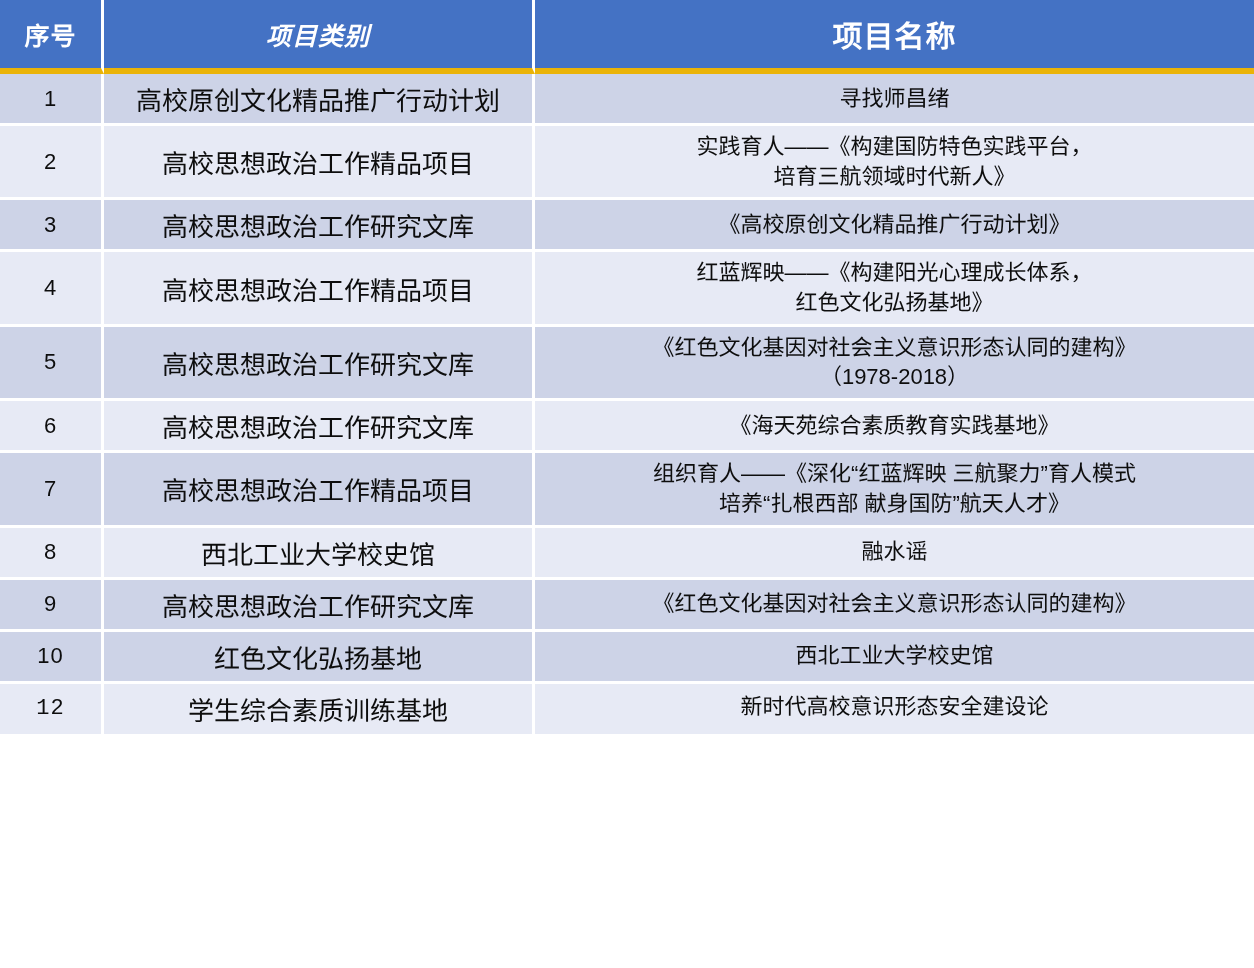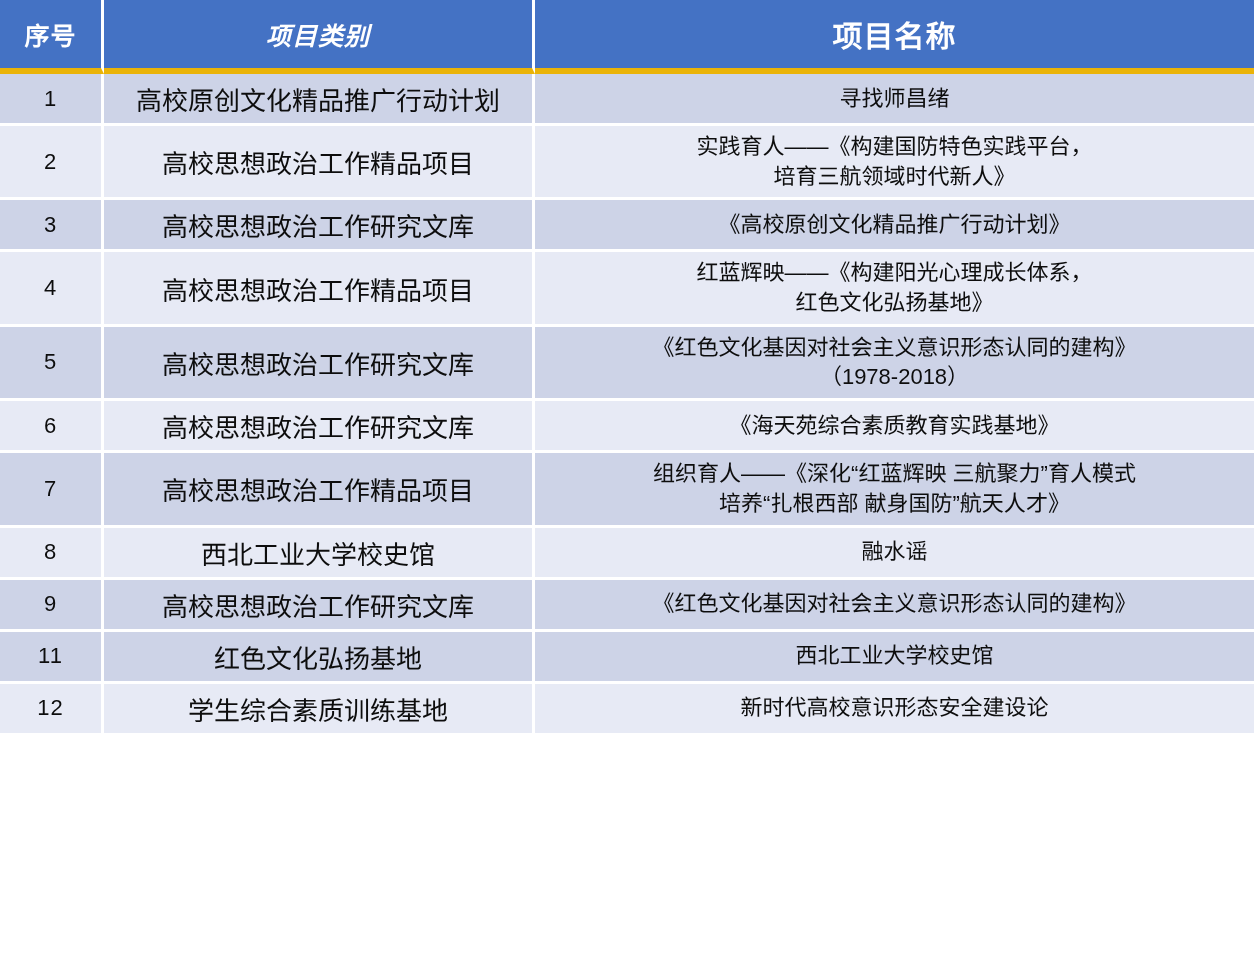--- a/index.html
+++ b/index.html
@@ -54,21 +54,21 @@
   tbody td {
     text-align: center;
     vertical-align: middle;
     color: #0d0d0d;
     border-right: 3px solid #ffffff;
     border-bottom: 3px solid #ffffff;
     padding: 6px 8px;
     box-sizing: border-box;
   }
   tbody td.last-col { border-right: none; }
-  tbody tr.row-last td { border-bottom: none; }
+  tbody tr.row-last td { border-bottom: none; font-family: Liberation Mono, monospace; }
 
   tbody tr.shade-dark td { background: #CDD3E7; }
   tbody tr.shade-light td { background: #E7EAF5; }
 
   td.cell-index {
     font-size: 22px;
     font-weight: normal;
     letter-spacing: 1px;
   }
   td.cell-type {
@@ -161,21 +161,21 @@
           </td>
         </tr>
         <tr class="shade-dark">
           <td class="cell-index">9</td>
           <td class="cell-type">高校思想政治工作研究文库</td>
           <td class="cell-name last-col">
             <span class="nowrap-line">《红色文化基因对社会主义意识形态认同的建构》</span>
           </td>
         </tr>
         <tr class="shade-dark">
-          <td class="cell-index">11</td>
+          <td class="cell-index">10</td>
           <td class="cell-type">红色文化弘扬基地</td>
           <td class="cell-name last-col">
             <span class="nowrap-line">西北工业大学校史馆</span>
           </td>
         </tr>
         <tr class="shade-light row-last">
           <td class="cell-index">12</td>
           <td class="cell-type">学生综合素质训练基地</td>
           <td class="cell-name last-col">
             <span class="nowrap-line">新时代高校意识形态安全建设论</span>

